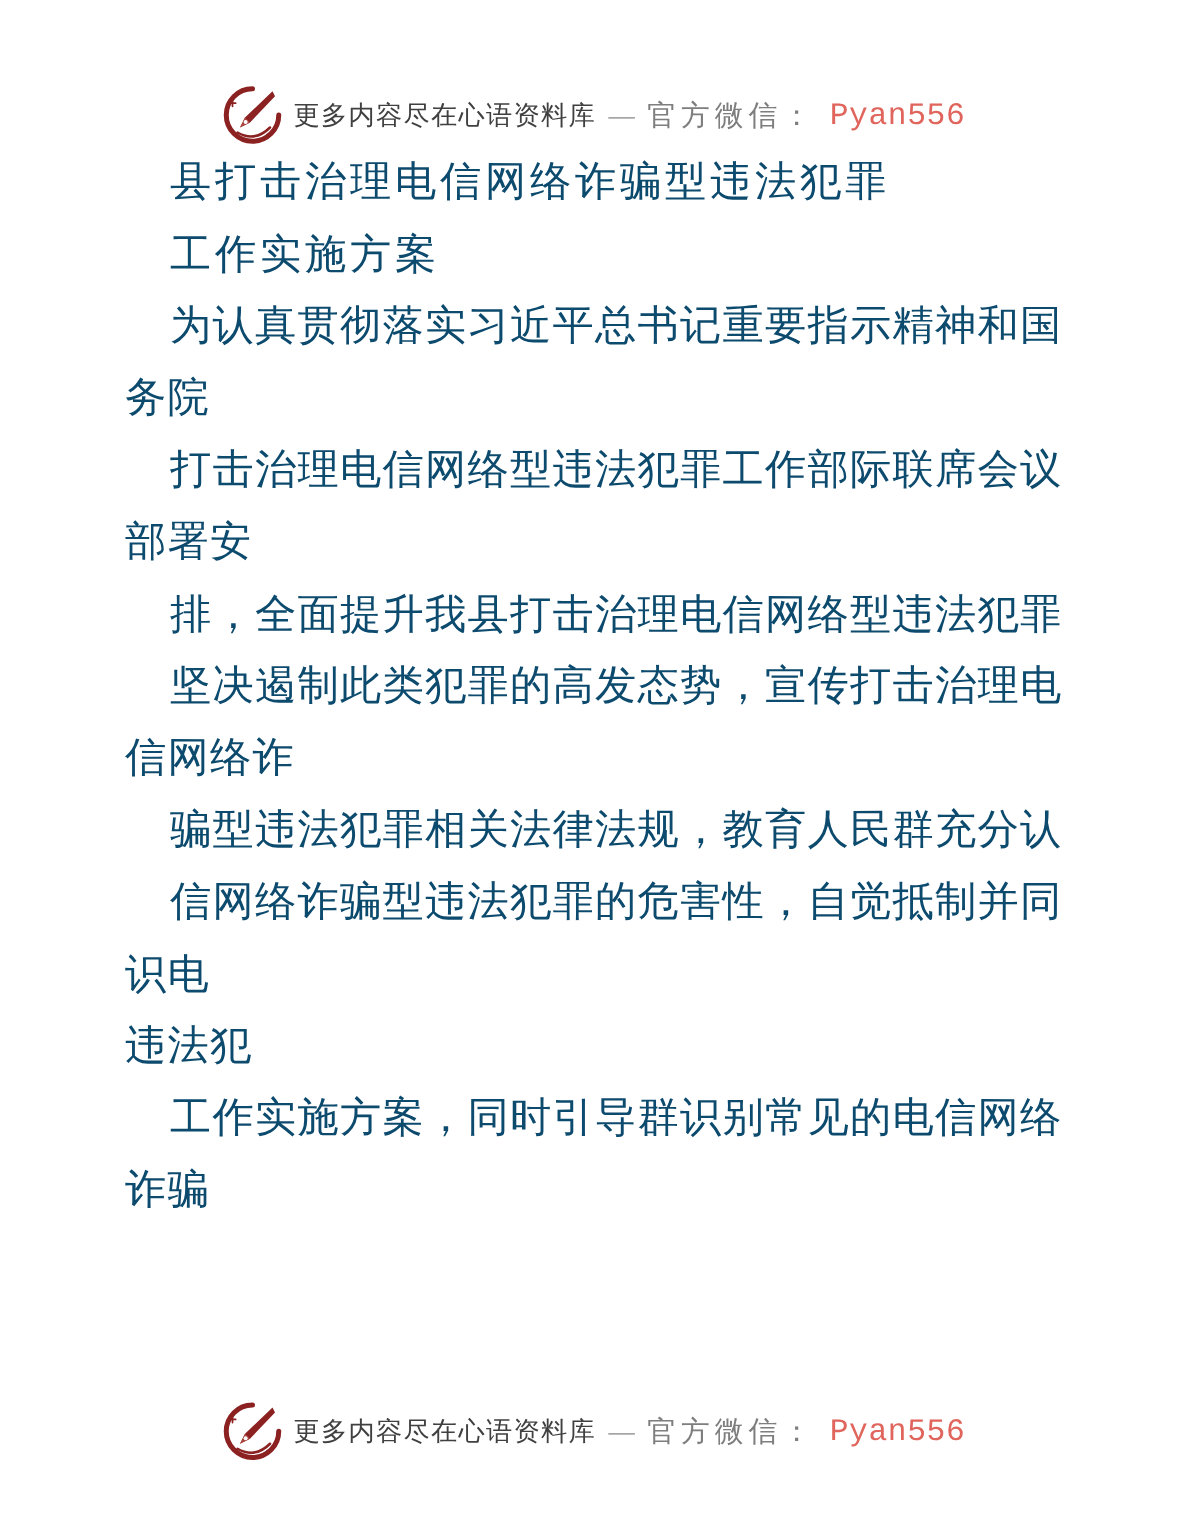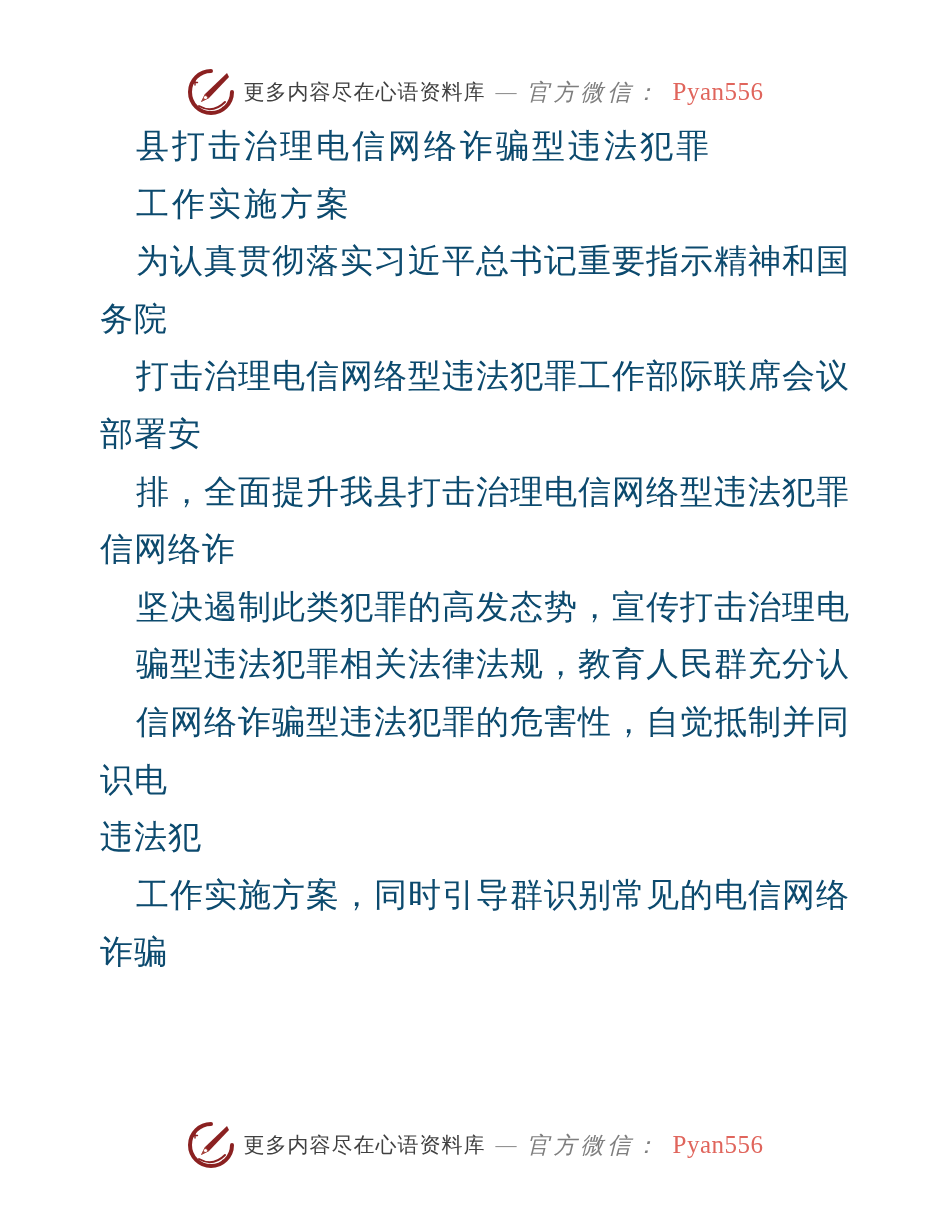--- a/index.html
+++ b/index.html
@@ -36,27 +36,26 @@
     color: #404040;
   }
   .brand-sep {
     font-family: "Liberation Serif", "DejaVu Serif", serif;
     font-size: 21px;
     color: #8d8d8d;
     margin: 0 1px;
   }
   .brand-script {
     font-family: "Liberation Serif", "DejaVu Serif", serif;
-    font-style: italic;
     font-size: 23px;
     letter-spacing: 4px;
     color: #7e7e7e;
   }
   .brand-id {
-    font-family: Liberation Serif, serif;
+    font-family: Liberation Mono, monospace;
     font-size: 25px;
     letter-spacing: 0.5px;
     color: #e0655c;
     margin-left: 2px;
   }
 
   
   .doc {
     position: absolute;
     top: 118px;
@@ -95,22 +94,22 @@
   </div>
 
   <main class="doc">
       <div class="line indent title">县打击治理电信网络诈骗型违法犯罪</div>
       <div class="line indent title">工作实施方案</div>
       <div class="line indent">为认真贯彻落实习近平总书记重要指示精神和国</div>
       <div class="line">务院</div>
       <div class="line indent">打击治理电信网络型违法犯罪工作部际联席会议</div>
       <div class="line">部署安</div>
       <div class="line indent">排，全面提升我县打击治理电信网络型违法犯罪</div>
+      <div class="line indent">坚决遏制此类犯罪的高发态势，宣传打击治理电</div>
       <div class="line">信网络诈</div>
-      <div class="line indent">坚决遏制此类犯罪的高发态势，宣传打击治理电</div>
       <div class="line indent">骗型违法犯罪相关法律法规，教育人民群充分认</div>
       <div class="line indent">信网络诈骗型违法犯罪的危害性，自觉抵制并同</div>
       <div class="line">识电</div>
       <div class="line">违法犯</div>
       <div class="line indent">工作实施方案，同时引导群识别常见的电信网络</div>
       <div class="line">诈骗</div>
     </main>
 
   <div class="brandbar bottom">
     <svg class="brand-logo" viewBox="0 0 48 48" xmlns="http://www.w3.org/2000/svg">

